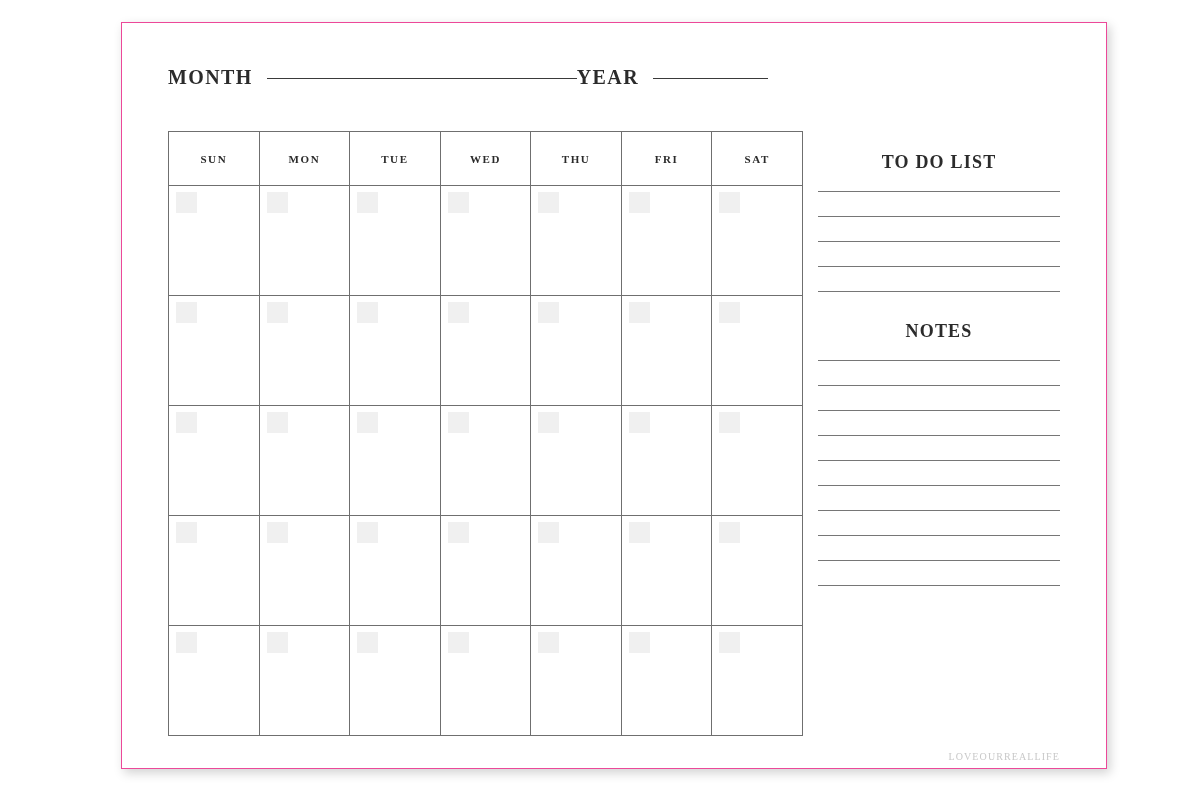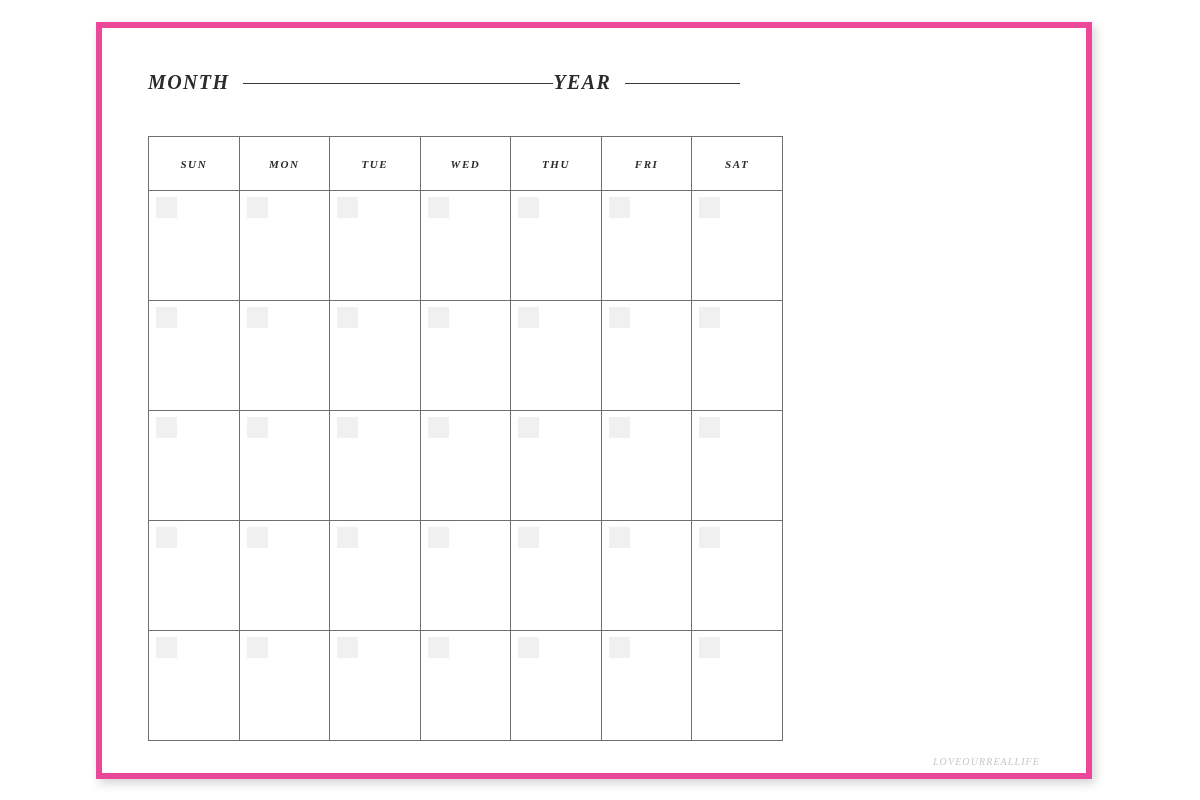--- a/index.html
+++ b/index.html
@@ -15,28 +15,27 @@
     position: relative;
     width: 1200px;
     height: 800px;
     background: #ffffff;
     overflow: hidden;
   }
 
   
   .sheet {
     position: absolute;
-    left: 96px;
+    left: 121px;
     top: 22px;
     width: 984px;
     height: 745px;
     background: #ffffff;
     box-shadow: 3px 4px 10px rgba(0,0,0,0.18);
-    border: 6px solid #ec4899;
-    font-style: italic;
+    border: 1px solid #ec4899;
   }
 
   .sheet-inner {
     position: absolute;
     left: 46px;
     top: 30px;
     right: 46px;
     bottom: 26px;
   }
 
@@ -242,20 +241,44 @@
                 <td><span class="daymark"></span><span></span></td>
                 <td><span class="daymark"></span><span></span></td>
                 <td><span class="daymark"></span><span></span></td>
                 <td><span class="daymark"></span><span></span></td>
                 <td><span class="daymark"></span><span></span></td>
               </tr>
             </tbody>
           </table>
         </div>
 
+        <div class="side">
+
+          <div class="side-heading side-first-heading">TO DO LIST</div>
+
+          <div class="line first"></div>
+          <div class="line"></div>
+          <div class="line"></div>
+          <div class="line"></div>
+          <div class="line"></div>
+
+          <div class="side-heading notes-heading">NOTES</div>
+
+          <div class="line first"></div>
+          <div class="line"></div>
+          <div class="line"></div>
+          <div class="line"></div>
+          <div class="line"></div>
+          <div class="line"></div>
+          <div class="line"></div>
+          <div class="line"></div>
+          <div class="line"></div>
+          <div class="line"></div>
+
+        </div>
 
       </div>
     </div>
 
     <div class="watermark">LOVEOURREALLIFE</div>
   </div>
 
 </div>
 
 </body></html>

